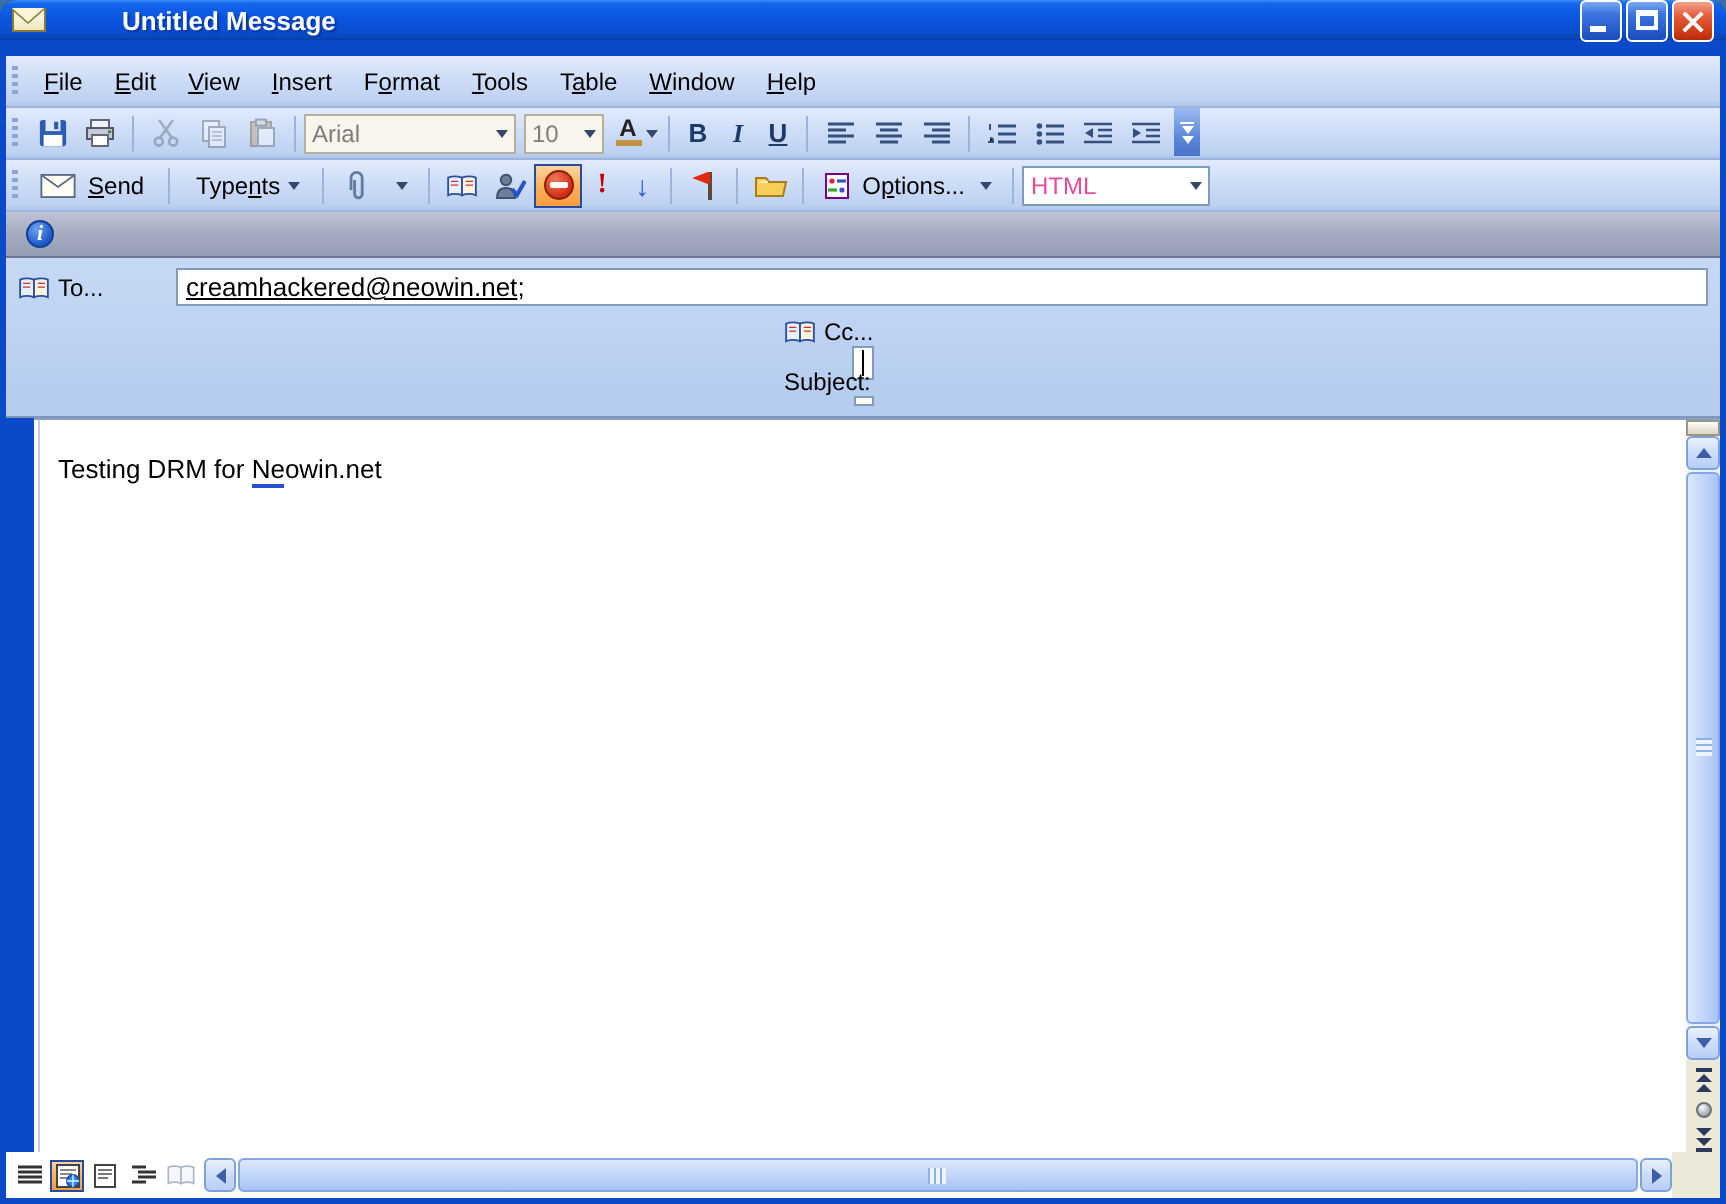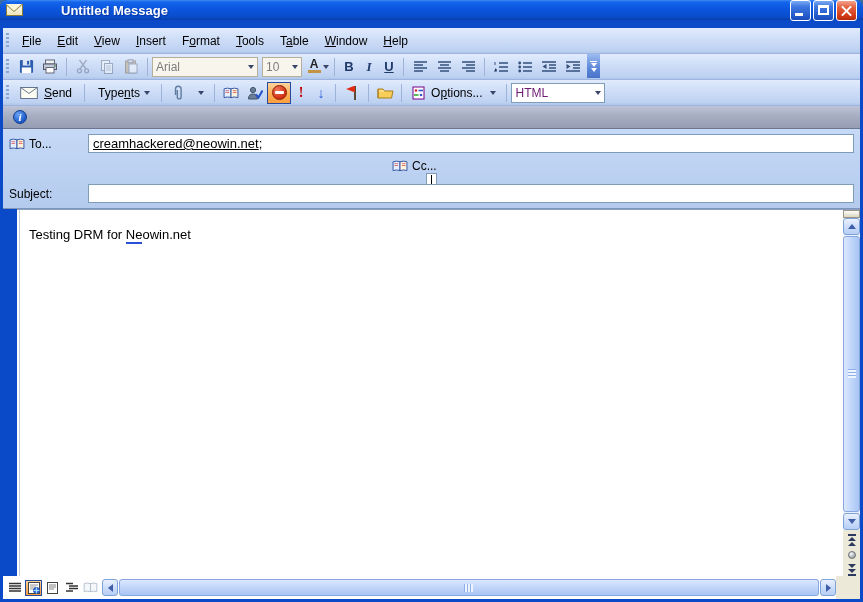--- a/index.html
+++ b/index.html
@@ -44,21 +44,21 @@
   .menubar-close{font-size:14px;font-weight:bold;color:#222;padding:0 4px;line-height:1;}
   
   .tbtn{width:24px;height:22px;display:flex;align-items:center;justify-content:center;flex:none;border:1px solid transparent;}
   .tbtn.narrow{width:20px;}
   .tbtn.disabled{opacity:.45;filter:grayscale(.4);}
   .tbtn.toggled{background:linear-gradient(180deg,#fdd49e,#fcae54 55%,#fb9e3f);border:1px solid #264a9e;}
   .drop{width:0;height:0;border-left:3px solid transparent;border-right:3px solid transparent;border-top:4px solid #39466b;margin-left:2px;flex:none;}
   .combo{height:20px;background:#f7f5ec;border:1px solid #b6b09b;display:flex;align-items:center;padding:0 3px;color:#7d7d7d;flex:none;}
   .combo .drop{margin-left:auto;}
   .combo.font{width:106px;} .combo.size{width:40px;}
-  .combo.white{background:#fff;border:1px solid #7f9db9;color:#701a75;width:94px;}
+  .combo.white{background:#fff;border:1px solid #7f9db9;color:#ec4899;width:94px;}
   .btxt{font-weight:bold;color:#1d3a68;font-size:13px;}
   .itxt{font-style:italic;font-family:"Liberation Serif",serif;font-weight:bold;color:#1d3a68;font-size:13px;}
   .utxt{text-decoration:underline;font-weight:bold;color:#1d3a68;font-size:13px;}
   .fontA{font-weight:bold;font-size:12px;color:#222;line-height:9px;display:block;text-align:center;}
   .fontAbar{display:block;width:13px;height:3px;background:#c39242;margin:1px auto 0;}
   .chevstrip{margin-left:2px;width:13px;height:24px;flex:none;align-self:flex-start;
     background:linear-gradient(180deg,#9dbbf0,#5d87da 60%,#4a74c8);display:flex;flex-direction:column;align-items:center;justify-content:center;gap:1px;}
   .chev{width:0;height:0;border-left:3px solid transparent;border-right:3px solid transparent;border-top:4px solid #fff;}
   .chevbar{width:7px;height:1px;background:#fff;}
   .tlabel{padding:0 2px;white-space:nowrap;}
@@ -74,21 +74,21 @@
   .banner{position:absolute;left:3px;top:106px;right:3px;height:23px;display:flex;align-items:center;gap:7px;padding:0 10px;
     background:linear-gradient(180deg,#bdc4d6 0%,#a7aec3 45%,#959db3 100%);border-bottom:1px solid #6d7690;color:#fbfbfd;font-size:12px;}
   .info-icon{width:14px;height:14px;border-radius:50%;flex:none;
     background:radial-gradient(circle at 35% 30%,#6aa4f5,#1c59c8 70%);border:1px solid #12408f;
     color:#fff;font-family:"Liberation Serif",serif;font-weight:bold;font-style:italic;font-size:11px;
     display:flex;align-items:center;justify-content:center;line-height:1;}
   
   .fields{position:absolute;left:3px;top:129px;right:3px;height:80px;
     background:linear-gradient(180deg,#c6d9f6,#b4cbee);border-bottom:1px solid #7f94b8;}
   .frow{position:absolute;left:6px;right:6px;height:19px;display:flex;align-items:center;}
-  .frow.to{top:5px;align-items:center;} .frow.cc{top:30px;flex-direction:column;} .frow.subj{top:55px;}
+  .frow.to{top:5px;align-items:center;} .frow.cc{top:30px;flex-direction:column;} .frow.subj{top:55px;flex-direction:column;}
   .flabel{width:79px;display:flex;align-items:center;gap:4px;font-size:12px;color:#000;}
   .fbox{flex:1;height:19px;background:#fff;border:1px solid #7f9db9;padding:1px 4px;font-size:13px;display:flex;align-items:center;}
   .email{text-decoration:underline;}
   .caret{width:1px;height:13px;background:#000;}
   
   .book{width:16px;height:12px;flex:none;}
   
   .bodyarea{position:absolute;left:17px;top:209px;right:3px;height:367px;background:#fff;border-top:1px solid #87a1c6;}
   .bodytext{position:absolute;left:12px;top:17px;font-size:13px;}
   .spellmark{border-bottom:2px solid #2b50d8;}

